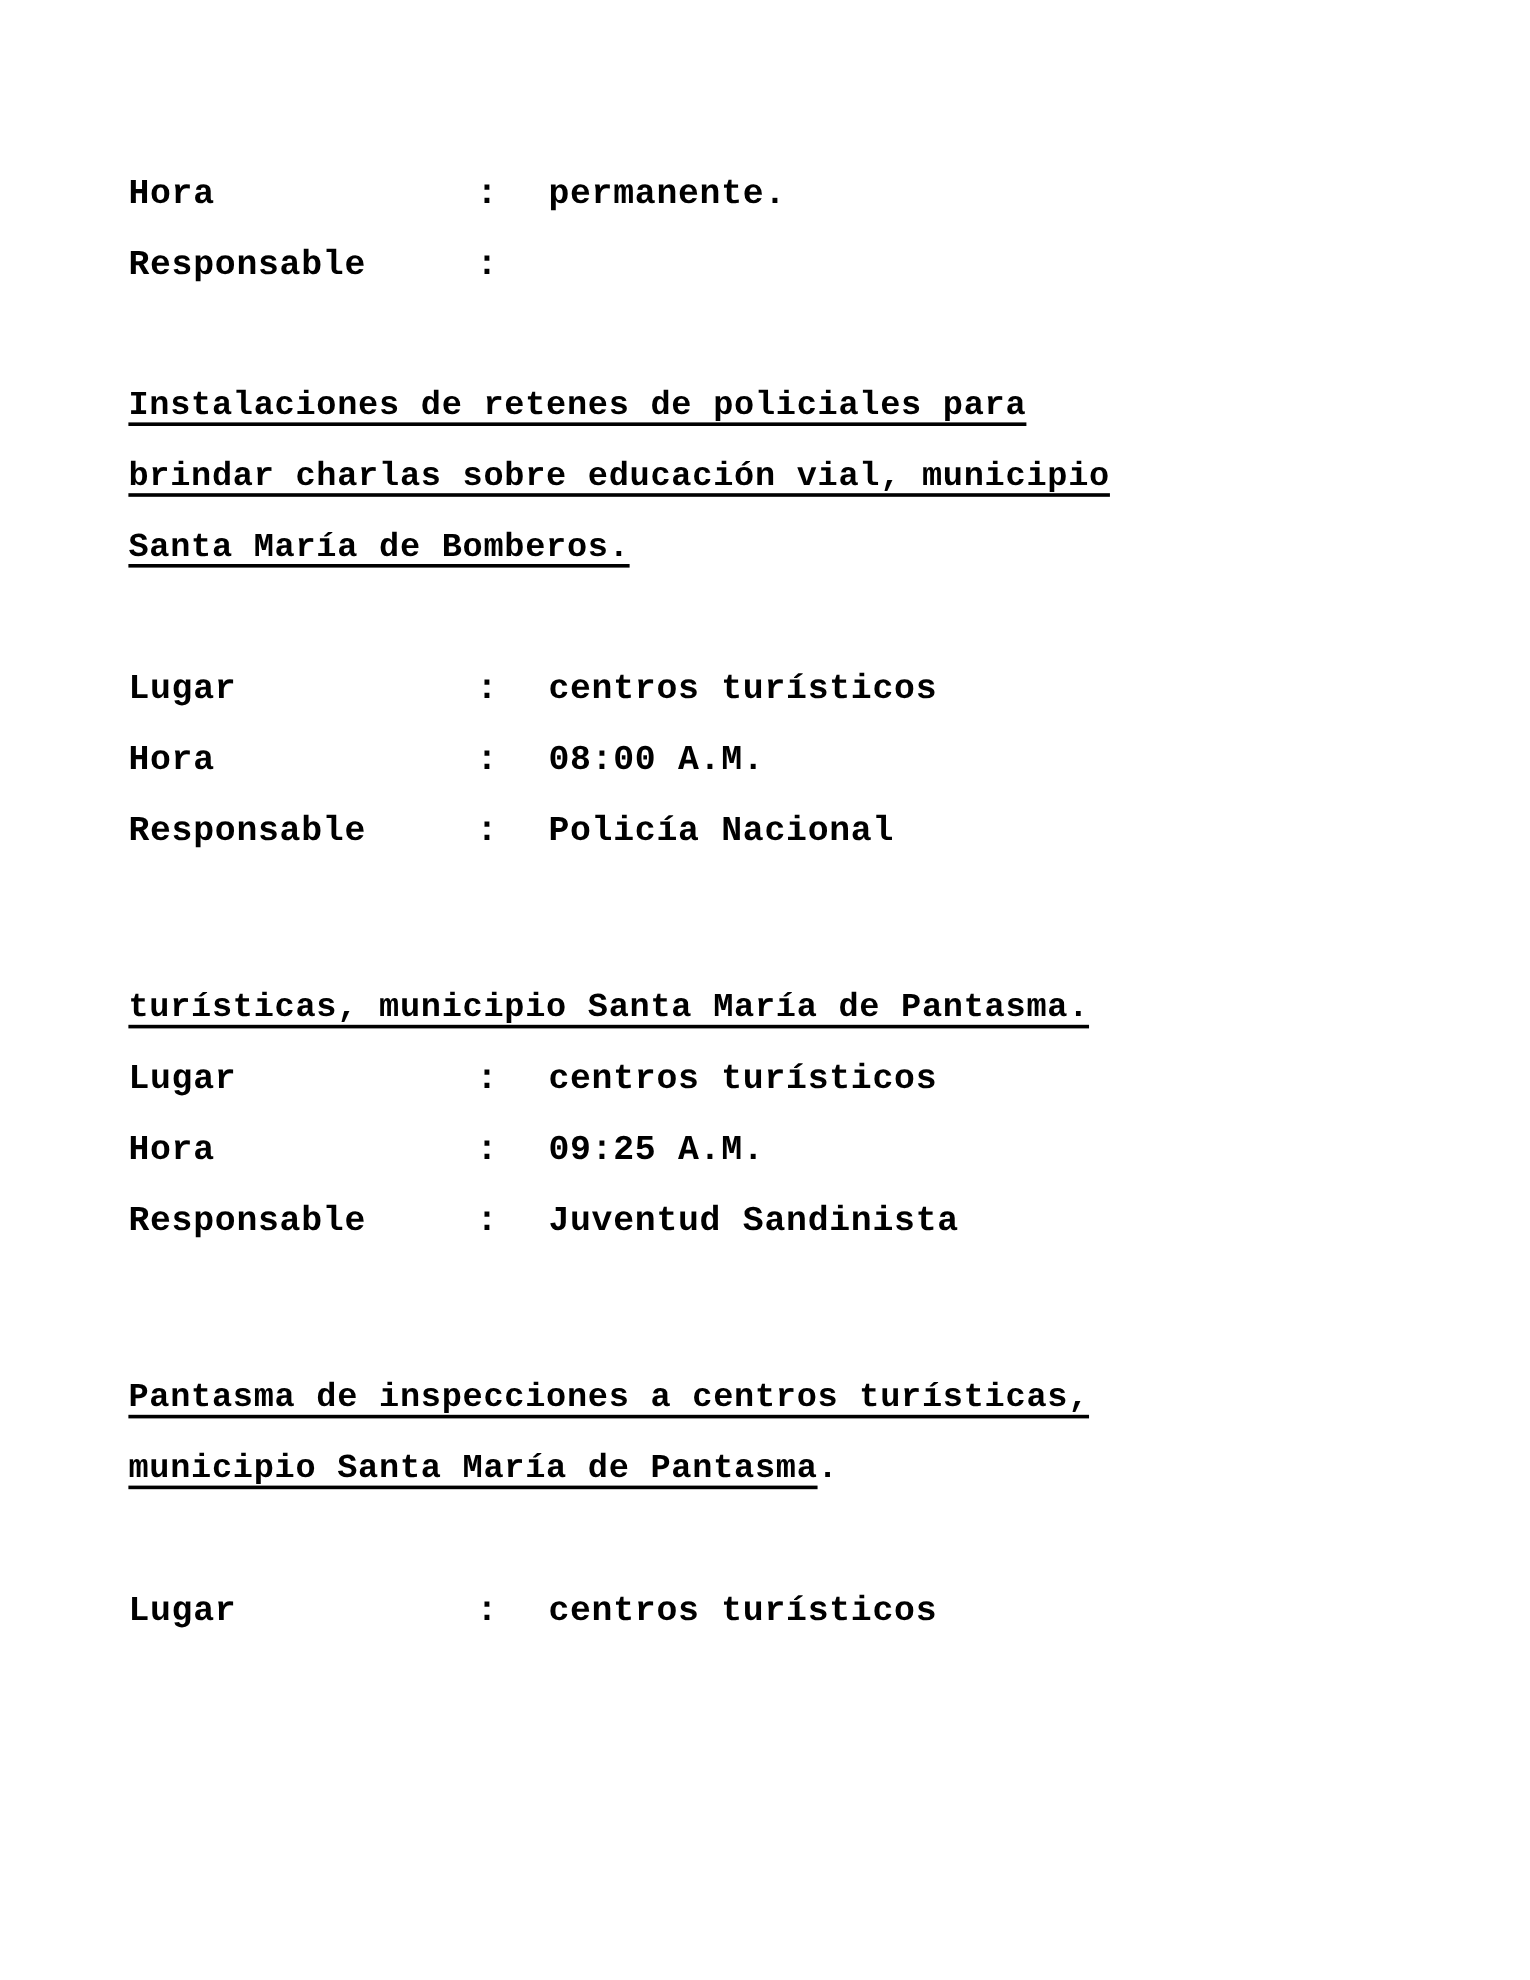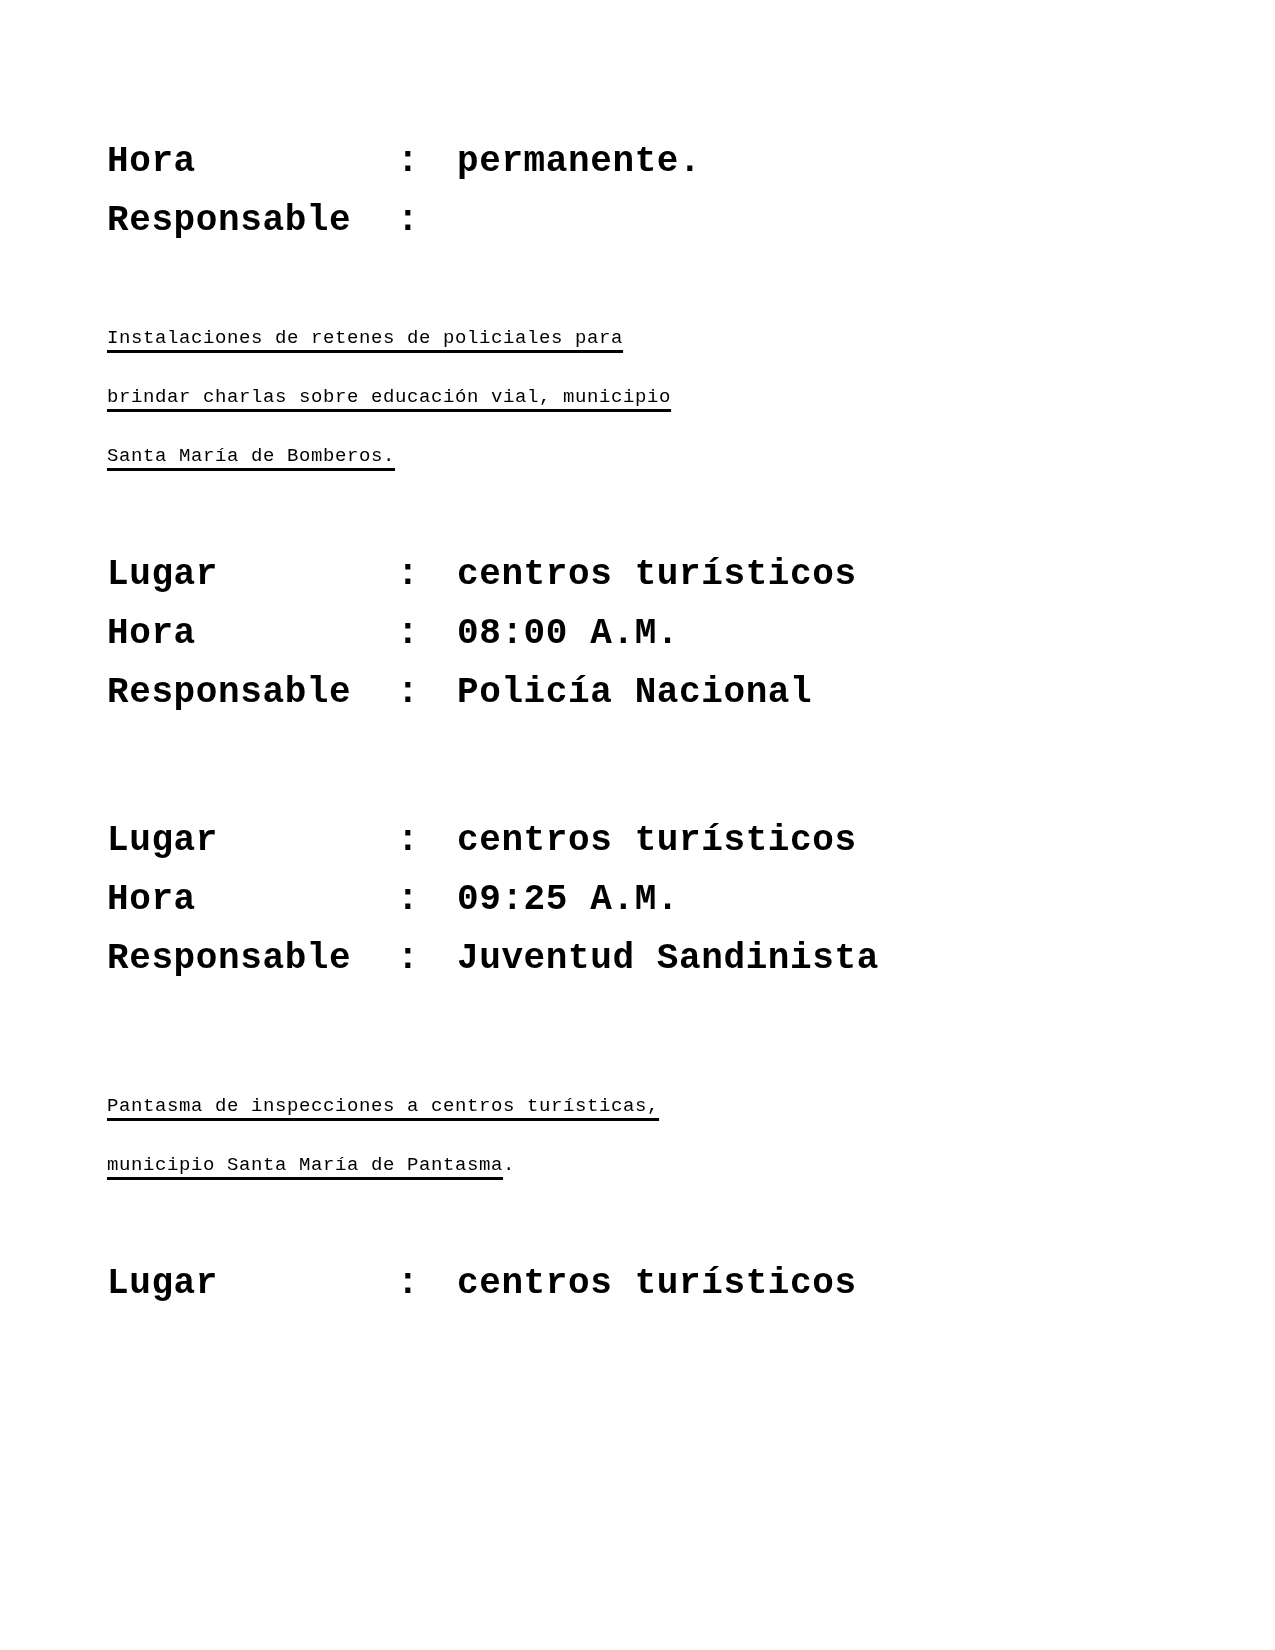--- a/index.html
+++ b/index.html
@@ -23,42 +23,42 @@
     background: #ffffff;
   }
   .doc-body {
     width: 1000px;
   }
 
   
   .detail-line {
     display: flex;
     align-items: baseline;
-    font-size: 36px;
+    font-size: 29px;
     font-weight: bold;
     line-height: 59px;
     letter-spacing: 0.6px;
     white-space: pre;
   }
   .detail-label {
     width: 290px;
     flex: 0 0 290px;
   }
   .detail-colon {
     width: 60px;
     flex: 0 0 60px;
   }
   .detail-value {
     flex: 1 1 auto;
   }
 
   
   .heading {
-    font-size: 19px;
-    font-weight: normal;
+    font-size: 28px;
+    font-weight: bold;
     line-height: 59px;
     letter-spacing: 0.6px;
     text-align: justify;
     text-justify: inter-word;
     margin: 0;
     width: 1000px;
   }
   .heading .u {
     text-decoration: underline;
     text-decoration-thickness: 3px;
@@ -111,20 +111,21 @@
     <div class="detail-line">
       <span class="detail-label">Responsable</span>
       <span class="detail-colon">:</span>
       <span class="detail-value">Policía Nacional</span>
     </div>
 
     <div class="spacer-line"></div>
     <div class="spacer-half"></div>
 
     <div class="heading">
+      <div><span class="u">turísticas, municipio Santa María de Pantasma.</span></div>
     </div>
 
     <div class="detail-line">
       <span class="detail-label">Lugar</span>
       <span class="detail-colon">:</span>
       <span class="detail-value">centros turísticos</span>
     </div>
     <div class="detail-line">
       <span class="detail-label">Hora</span>
       <span class="detail-colon">:</span>

